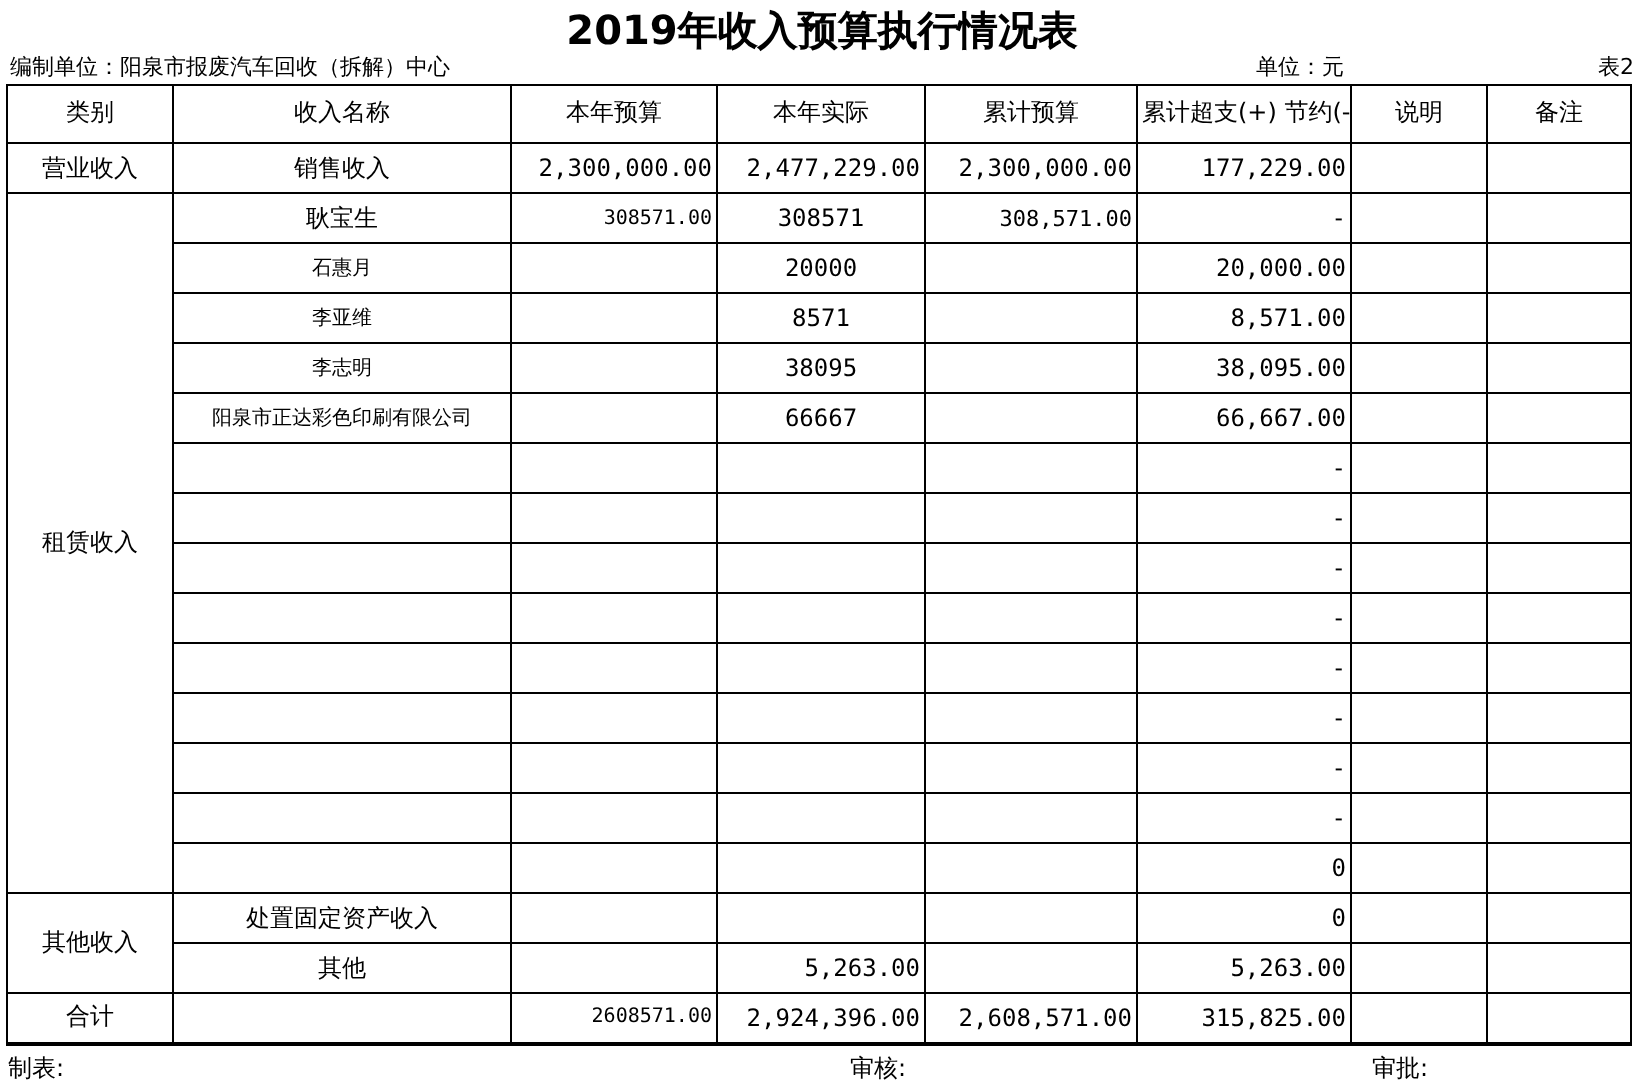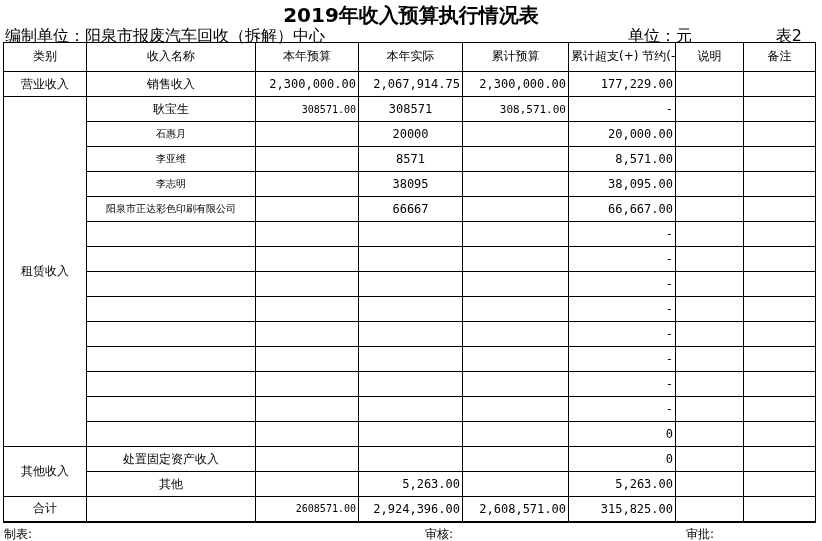--- a/index.html
+++ b/index.html
@@ -7,24 +7,24 @@
     position:relative;
     width:822px;height:541px;
     background:#ffffff;
     font-family:"DejaVu Sans", sans-serif;
     color:#000;
   }
   .title{
     position:absolute;left:0;top:2px;width:822px;
     text-align:center;font-size:20px;font-weight:bold;
   }
-  .info-line{position:absolute;top:26px;left:0;width:822px;height:16px;font-size:16px;}
+  .info-line{position:absolute;top:26px;left:0;width:822px;height:16px;font-size:11px;}
   .info-prepared{position:absolute;left:5px;top:0;}
   .info-unit{position:absolute;left:628px;top:0;}
-  .info-sheet{position:absolute;right:20px;top:0;margin-left:40px;}
+  .info-sheet{position:absolute;right:5px;top:0;margin-left:40px;}
   table.budget{
     position:absolute;left:3px;top:42px;
     width:812px;border-collapse:collapse;table-layout:fixed;
     font-size:12px;
   }
   table.budget th, table.budget td{
     border:1px solid #000;
     padding:0 2px;
     overflow:hidden;white-space:nowrap;
     vertical-align:middle;
@@ -79,21 +79,21 @@
     <th class="wrap2">累计超支(+)
 节约(-)额</th>
     <th>说明</th>
     <th>备注</th>
   </tr>
 
   <tr class="dr">
     <td class="cat" rowspan="1">营业收入</td>
     <td class="c">销售收入</td>
     <td class="num r">2,300,000.00</td>
-    <td class="num r">2,067,914.75</td>
+    <td class="num r">2,477,229.00</td>
     <td class="num r">2,300,000.00</td>
     <td class="num r">177,229.00</td>
     <td></td>
     <td></td>
   </tr>
 
   <tr class="dr">
     <td class="cat" rowspan="14">租赁收入</td>
     <td class="c">耿宝生</td>
     <td class="num r tiny">308571.00</td>

